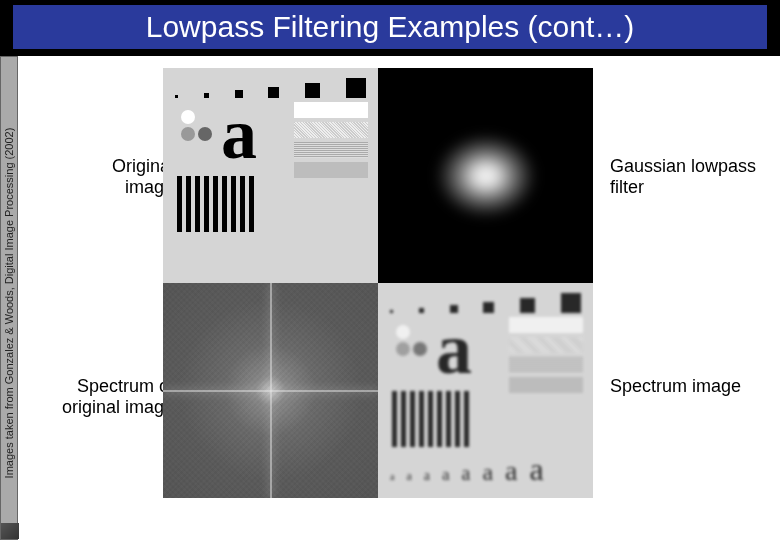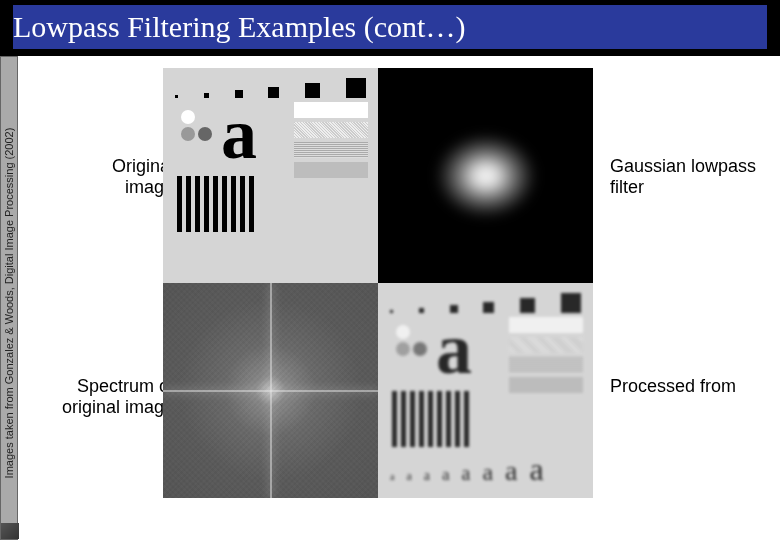--- a/index.html
+++ b/index.html
@@ -20,24 +20,23 @@
   .title-inner {
     position: absolute;
     left: 12px;
     top: 4px;
     right: 12px;
     height: 46px;
     background: #2a3a9c;
     border: 1px solid #000;
     display: flex;
     align-items: center;
-    justify-content: flex-start;
+    justify-content: center;
     color: #fff;
     font-size: 30px;
-    font-family: Liberation Serif, serif;
   }
   .credit-strip {
     position: absolute;
     left: 0;
     top: 56px;
     width: 18px;
     height: 484px;
     background: #aaa;
     border: 1px solid #666;
   }
@@ -147,21 +146,21 @@
 <div class="credit-strip">
   <div class="credit-text">Images taken from Gonzalez &amp; Woods, Digital Image Processing (2002)</div>
   <div class="thumb"></div>
 </div>
 
 <div class="content">
 
   <div class="label label-tl">Original image</div>
   <div class="label label-tr">Gaussian lowpass filter</div>
   <div class="label label-bl">Spectrum of original image</div>
-  <div class="label label-br">Processed from</div>
+  <div class="label label-br">Spectrum image</div>
 
   <div class="grid">
 
     <div class="panel">
       <div class="sq-row">
         <span style="width:3px;height:3px"></span>
         <span style="width:5px;height:5px"></span>
         <span style="width:8px;height:8px"></span>
         <span style="width:11px;height:11px"></span>
         <span style="width:15px;height:15px"></span>

